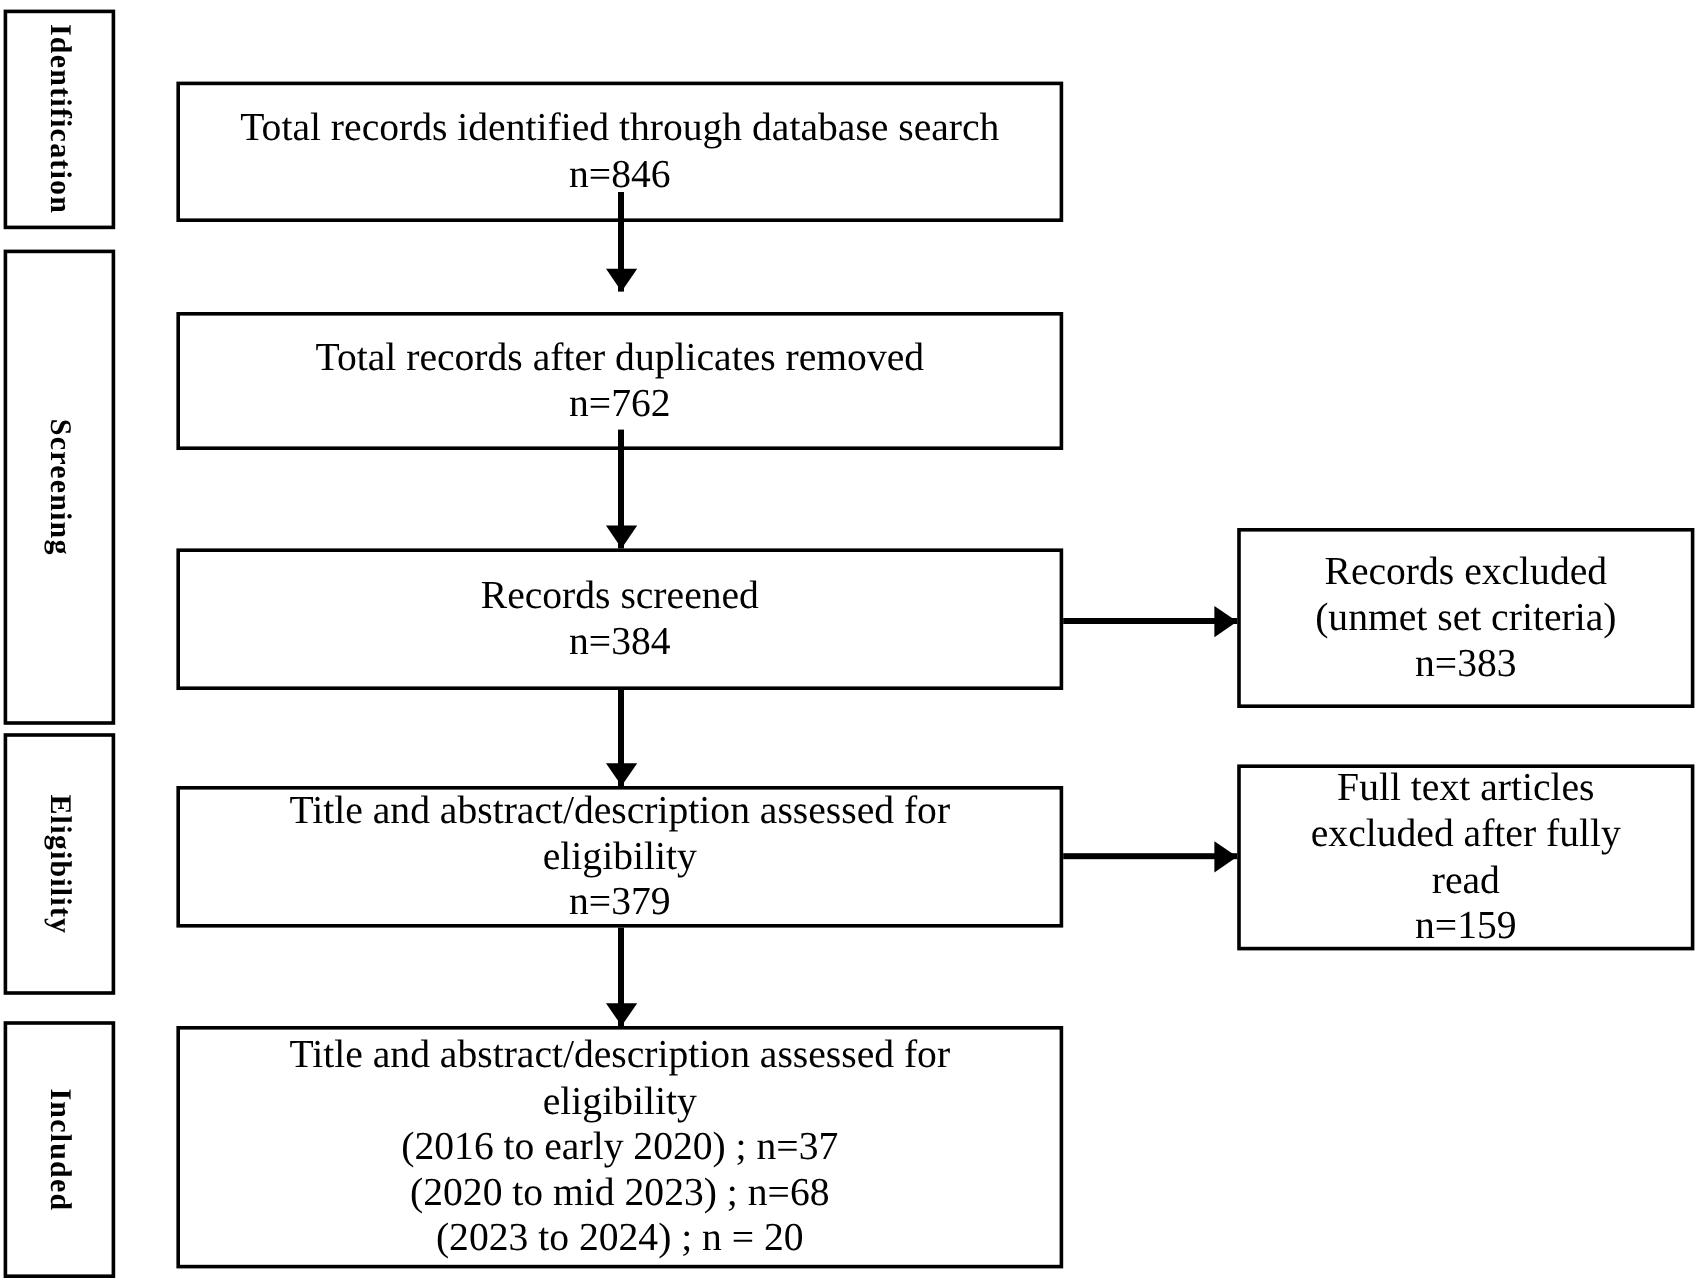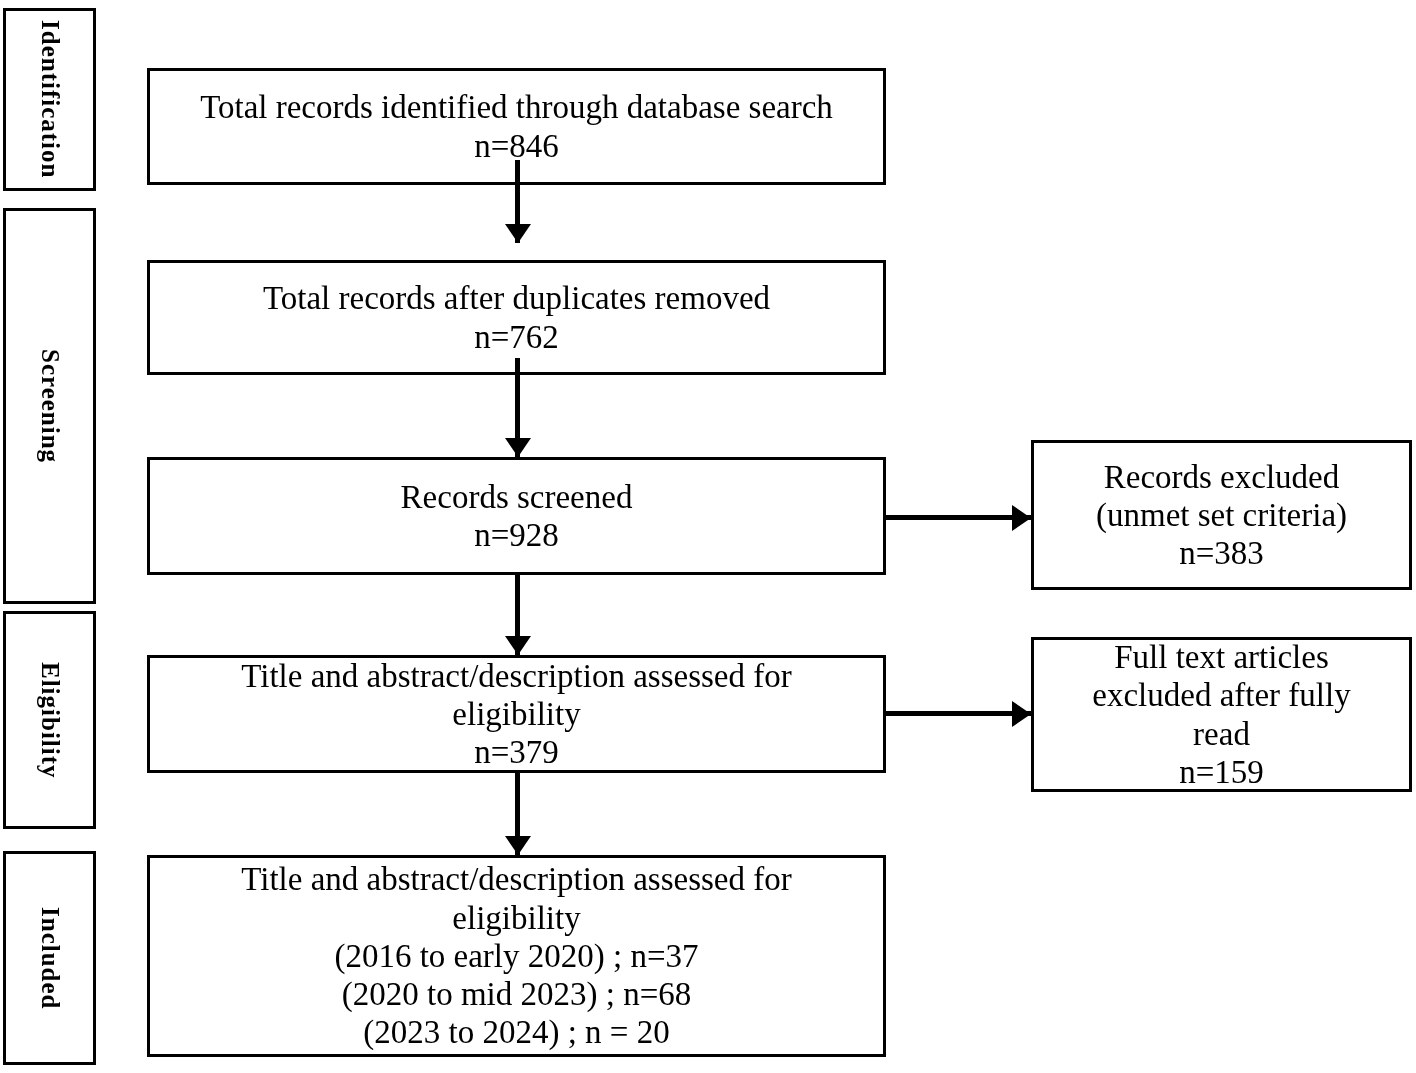--- a/index.html
+++ b/index.html
@@ -127,21 +127,21 @@
   <div class="box" id="flow-identified">
     <span class="box-text">Total records identified through database search
 n=846</span>
   </div>
   <div class="box" id="flow-deduplicated">
     <span class="box-text">Total records after duplicates removed
 n=762</span>
   </div>
   <div class="box" id="flow-screened">
     <span class="box-text">Records screened
-n=928</span>
+n=384</span>
   </div>
   <div class="box" id="flow-assessed">
     <span class="box-text">Title and abstract/description assessed for
 eligibility
 n=379</span>
   </div>
   <div class="box" id="flow-included">
     <span class="box-text">Title and abstract/description assessed for
 eligibility
 (2016 to early 2020) ; n=37

